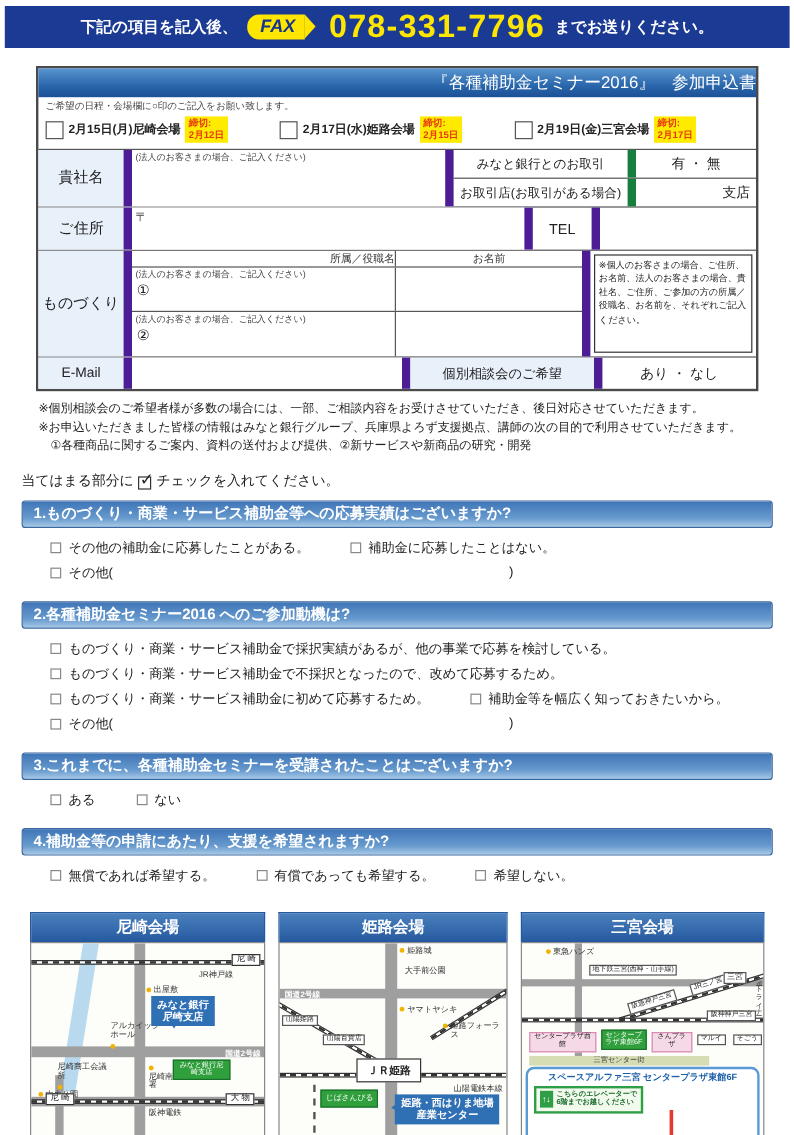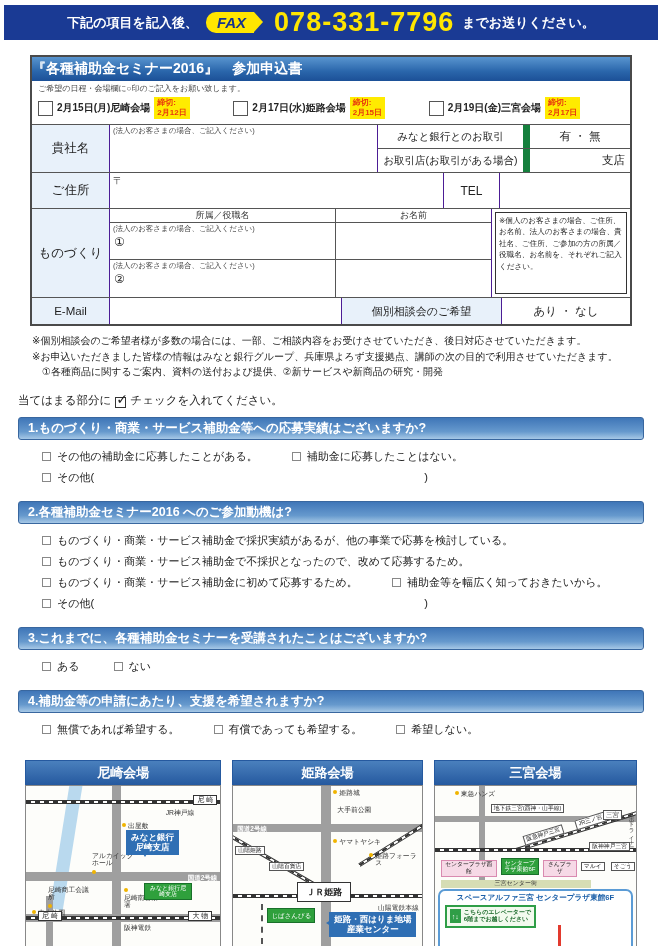--- a/index.html
+++ b/index.html
@@ -15,51 +15,51 @@
   .fax-badge { position: relative; background: #ffe600; color: #16348c;
     font-weight: bold; font-style: italic; font-size: 15px;
     padding: 2px 8px 2px 11px; border-radius: 10px 0 0 10px; margin-right: 12px; }
   .fax-badge::after { content: ""; position: absolute; right: -9px; top: 0;
     border-top: 10.5px solid transparent; border-bottom: 10.5px solid transparent;
     border-left: 9px solid #ffe600; }
   .fax-num { color: #ffe600; font-size: 27px; font-weight: bold; letter-spacing: 1px; }
   
   .form-box { margin: 15px 30px 0; border: 2px solid #4a4a4a; }
   .form-title { background: linear-gradient(180deg,#5995cf 0%,#2a66ab 60%,#1c5097 100%);
-    color: #fff; font-weight: bold; text-align: left; font-size: 14px; padding: 3px 0; }
+    color: #fff; font-weight: normal; text-align: right; font-size: 14px; padding: 3px 0; }
   .form-pad { padding: 2px 6px 0; }
   .form-note { font-size: 8px; color: #444; }
   .date-row { display: flex; align-items: center; padding: 3px 0 5px; }
   .date-item { display: flex; align-items: center; gap: 4px; flex: 1; }
   .cb-lg { width: 15px; height: 15px; border: 1px solid #555; background: #fff; flex: 0 0 15px; }
   .date-label { font-size: 10px; font-weight: bold; white-space: nowrap; }
   .deadline { background: #ffeb00; color: #e8380d; font-weight: bold; font-size: 8px;
     line-height: 1.25; padding: 1px 3px; white-space: nowrap; }
   
   .tbl { border-top: 1px solid #555; font-size: 12px; }
   .tr { display: flex; border-bottom: 1px solid #555; }
   .tr:last-child { border-bottom: none; }
-  .td { border-right: 1px solid #4c1d95; }
+  .td { border-right: 7px solid #4c1d95; }
   .tr > .td:last-child, .tr > .last { border-right: none; }
   .lbl { background: #e8f1fa; display: flex; align-items: center; justify-content: center;
     font-size: 12.5px; flex: 0 0 78px; }
   .hint { font-size: 7.5px; color: #444; display: block; padding: 1px 3px; }
   .fill { flex: 1; background: #fff; }
   .rblock { flex: 0 0 252px; display: flex; flex-direction: column; }
   .rbrow { display: flex; flex: 1; border-bottom: 1px solid #555; }
   .rbrow:last-child { border-bottom: none; }
   .rbl { flex: 0 0 152px; display: flex; align-items: center; justify-content: center;
     font-size: 10.5px; border-right: 7px solid #15803d; }
   .rbv { flex: 1; display: flex; align-items: center; justify-content: center; font-size: 11.5px; }
   .rbv.branch { justify-content: flex-end; padding-right: 5px; }
   .telcell { flex: 0 0 56px; display: flex; align-items: center; justify-content: center; font-size: 12px; }
   .addr-extra { flex: 0 0 130px; }
   .mid { flex: 1; display: flex; flex-direction: column; }
   .phead { display: flex; border-bottom: 1px solid #555; font-size: 9px; color: #333; }
-  .ph-dept { flex: 1; text-align: center; border-right: 1px solid #555; }
+  .ph-dept { flex: 1; text-align: right; border-right: 1px solid #555; }
   .ph-name { flex: 0 0 155px; text-align: center; }
   .prow { display: flex; border-bottom: 1px solid #555; height: 37px; }
   .prow:last-child { border-bottom: none; }
   .pleft { flex: 1; border-right: 1px solid #555; }
   .pnum { font-size: 12px; padding-left: 4px; display: block; }
   .pright { flex: 0 0 155px; }
   .notecol { flex: 0 0 138px; padding: 3px; }
   .notebox { border: 1px solid #333; font-size: 7.6px; line-height: 1.5; padding: 2px 3px; color: #222; height: 100%; }
   .row-email { height: 26px; }
   .consult-lbl { flex: 0 0 160px; background: #e8f1fa; display: flex; align-items: center;

